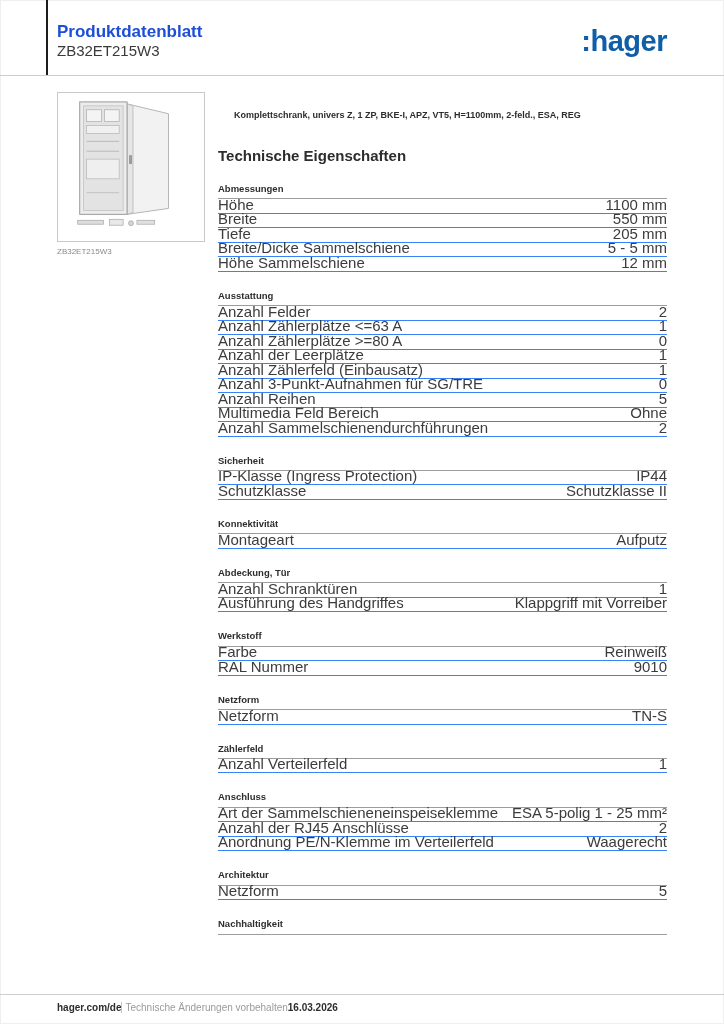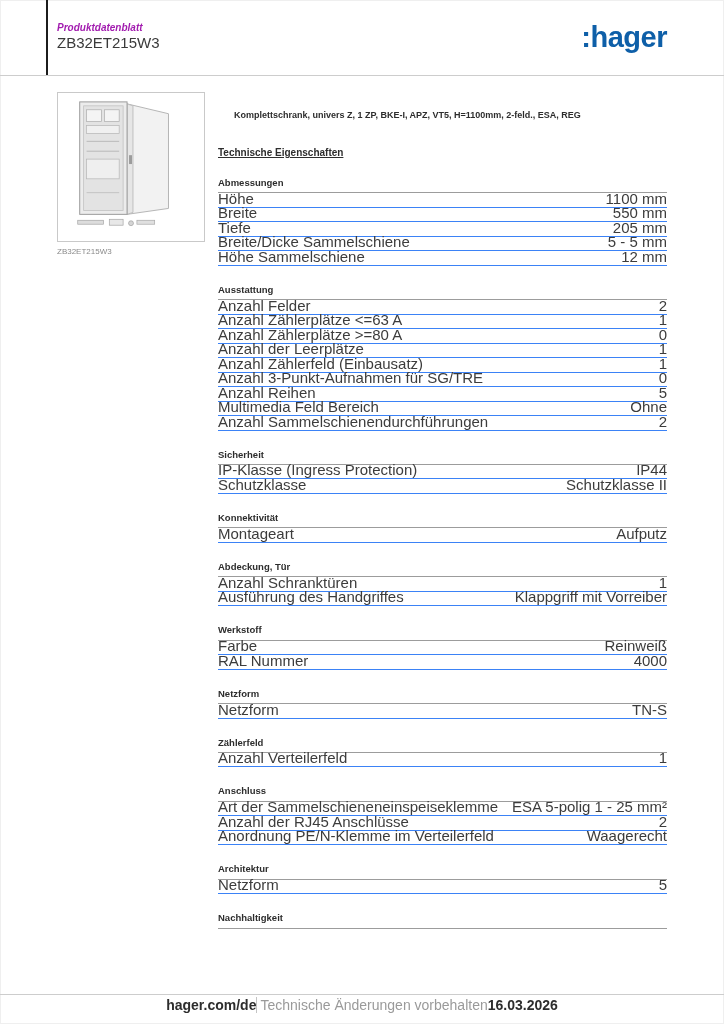--- a/index.html
+++ b/index.html
@@ -11,45 +11,45 @@
     position: relative;
     overflow: hidden;
   }
   .page { position: absolute; inset: 0; background: #fff; box-shadow: inset 0 0 0 1px #efefef; }
 
   
   .crop-mark { position: absolute; left: 46px; top: 0; width: 2px; height: 76px; background: #1c1c1c; }
 
   
   .header { position: absolute; top: 21px; left: 57px; right: 57px; display: flex; justify-content: space-between; align-items: center; }
-  .doc-title { font-size: 10px; font-weight: bold; color: #a21caf; line-height: 1.25; font-style: italic; }
+  .doc-title { font-size: 17px; font-weight: bold; color: #1d4ed8; line-height: 1.25; }
   .doc-code  { font-size: 15px; font-weight: normal; color: #3a3a3a; line-height: 1.25; }
   .logo { font-size: 29px; font-weight: bold; letter-spacing: -0.5px; }
   .header-rule { position: absolute; top: 75px; left: 0; width: 100%; height: 1px; background: #cdcdcd; }
 
   
   .left-col { position: absolute; left: 57px; top: 92px; width: 148px; }
   .product-image-box { width: 148px; height: 150px; border: 1px solid #c9c9c9; background: #fff; box-sizing: border-box; }
   .product-image-box svg { width: 100%; height: 100%; display: block; }
   .image-caption { margin-top: 5px; font-size: 8px; color: #8a8a8a; }
 
   
   .right-col { position: absolute; left: 218px; top: 94px; width: 449px; }
   .product-title { font-size: 9px; font-weight: bold; color: #2d2d2d; margin: 16px; line-height: 1.2; white-space: nowrap; }
-  .tech-title { font-size: 10px; font-weight: bold; color: #2d2d2d; margin: 26px 0 0 0; line-height: 1.2; text-decoration: underline; }
+  .tech-title { font-size: 15px; font-weight: bold; color: #2d2d2d; margin: 26px 0 0 0; line-height: 1.2; }
 
   .spec-section { }
   .spec-heading { margin-top: 18px; font-size: 9.5px; font-weight: bold; color: #2d2d2d; padding-bottom: 4px; border-bottom: 1px solid #9c9c9c; line-height: 1.2; }
   .spec-row { display: flex; justify-content: space-between; align-items: flex-end; height: 13.5px; border-bottom: 1px solid #3b82f6; font-size: 15px; color: #3c3c3c; }
   .spec-label { white-space: nowrap; }
   .spec-value { white-space: nowrap; text-align: right; }
 
   
   .footer-rule { position: absolute; left: 0; right: 0; bottom: 29px; height: 1px; background: #cdcdcd; }
-  .footer-row { position: absolute; left: 57px; right: 57px; bottom: 11px; display: flex; justify-content: center; align-items: center; font-size: 14px; }
+  .footer-row { position: absolute; left: 57px; right: 57px; bottom: 11px; display: flex; justify-content: flex-start; align-items: center; font-size: 10px; }
   .f-left { font-weight: bold; color: #2d2d2d; text-decoration: none; }
   .f-center { color: #9a9a9a; border-left: 1px solid #c4c4c4; padding-left: 3px; }
   .f-right { font-weight: bold; color: #2d2d2d; }
 </style>
 </head>
 <body>
 
 <div class="page">
 
   <div class="crop-mark"></div>
@@ -187,21 +187,21 @@
           </div>
         </div>
         <div class="spec-section">
           <div class="spec-heading">Werkstoff</div>
           <div class="spec-row">
             <span class="spec-label">Farbe</span>
             <span class="spec-value">Reinweiß</span>
           </div>
           <div class="spec-row">
             <span class="spec-label">RAL Nummer</span>
-            <span class="spec-value">4000</span>
+            <span class="spec-value">9010</span>
           </div>
         </div>
         <div class="spec-section">
           <div class="spec-heading">Netzform</div>
           <div class="spec-row">
             <span class="spec-label">Netzform</span>
             <span class="spec-value">TN-S</span>
           </div>
         </div>
         <div class="spec-section">

